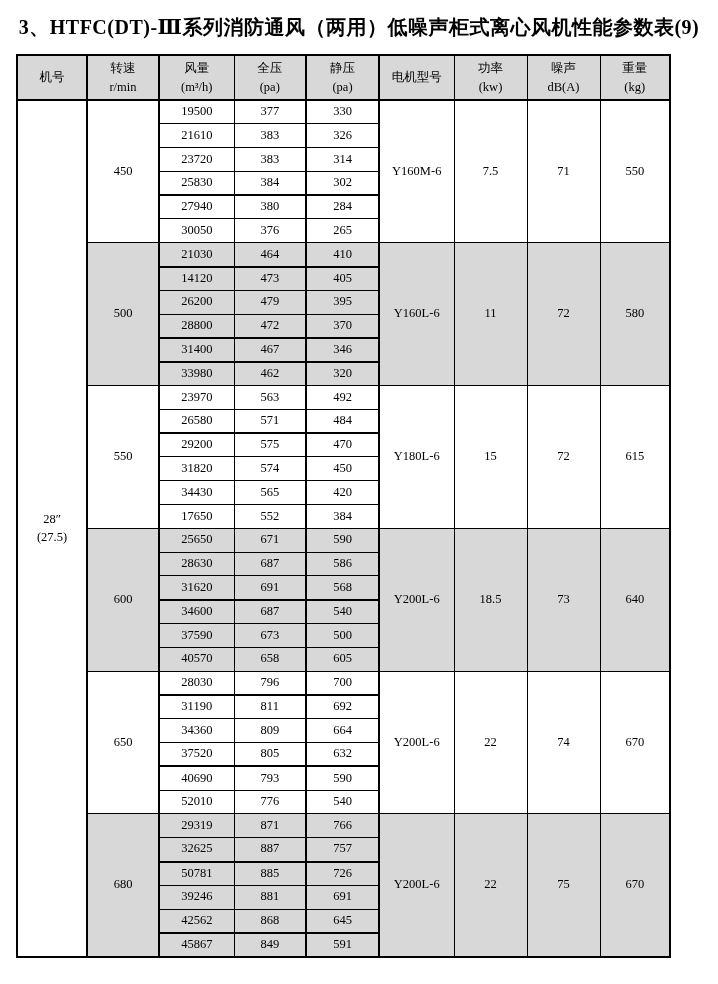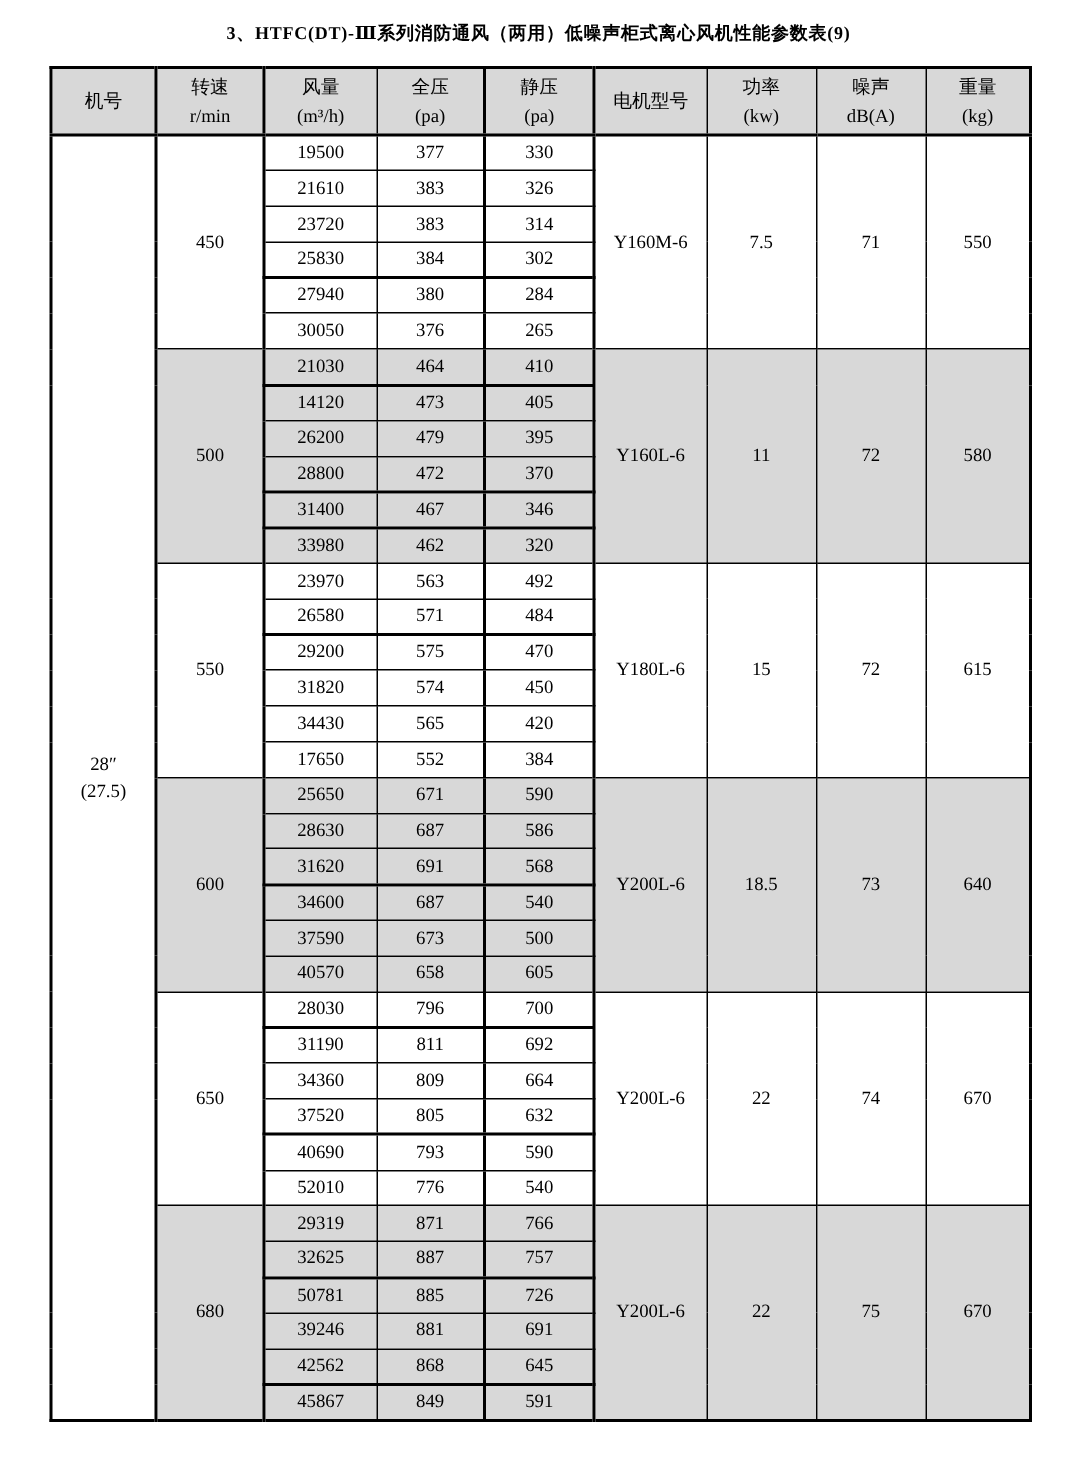--- a/index.html
+++ b/index.html
@@ -5,32 +5,31 @@
   * { box-sizing: border-box; margin: 0; padding: 0; }
   html, body {
     width: 718px; height: 984px;
     background: var(--page-bg, #ffffff);
     color: var(--text, #000000);
     font-family: "Liberation Serif", "DejaVu Serif", serif;
     overflow: hidden;
   }
   .page { padding: 11px 16px 0 16px; }
   .doc-title {
-    font-size: 12px;
+    font-size: 20px;
     font-weight: bold;
     text-align: center;
     letter-spacing: 0.5px;
     margin: 3px 0 13px 0;
     white-space: nowrap;
   }
   table.perf {
     border-collapse: collapse;
     table-layout: fixed;
     width: 653px;
-    margin-left: 17px;
     border: 2px solid var(--border, #000);
     padding-left: 36px;
   }
   .perf th, .perf td {
     border: 1px solid var(--border, #000);
     text-align: center;
     vertical-align: middle;
     font-size: 12.5px;
     font-weight: normal;
     padding: 0;

